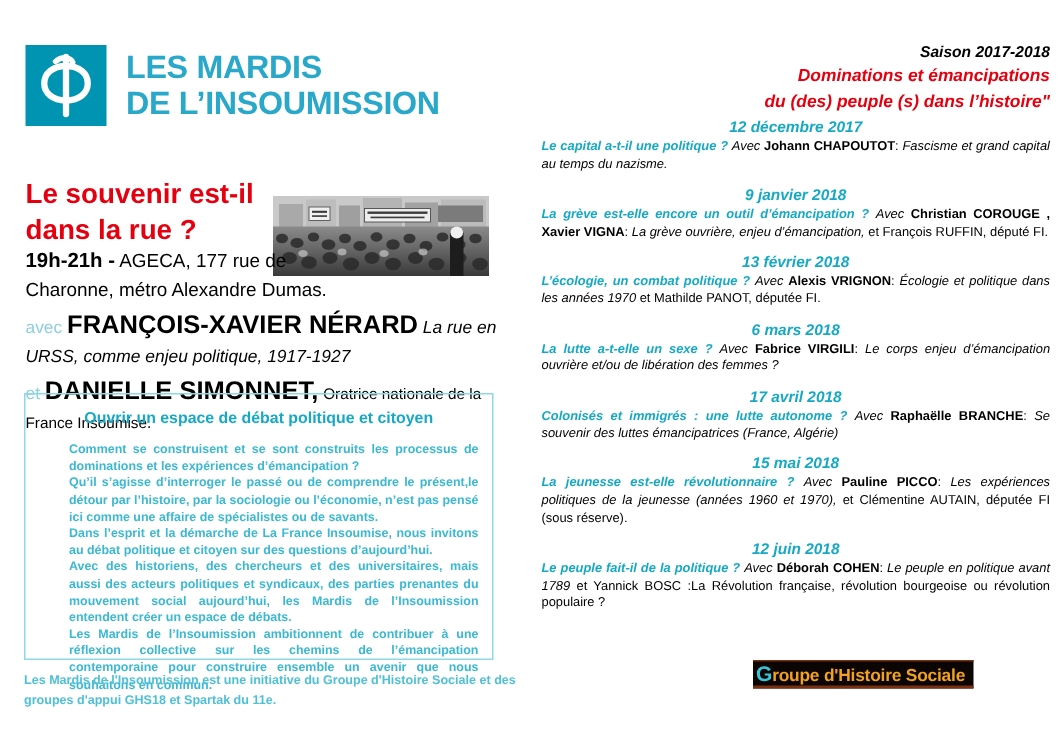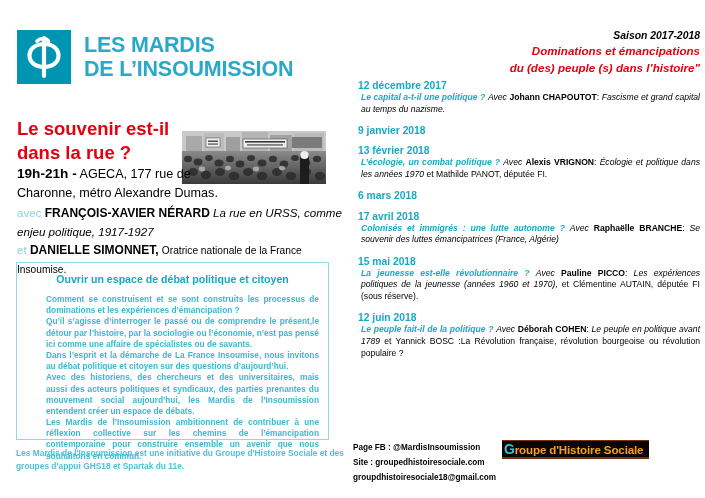--- a/index.html
+++ b/index.html
@@ -52,21 +52,21 @@
 
   .when{
     position:absolute;left:17px;top:164px;width:325px;
     color:#000;
   }
   .when .l1{font-weight:bold;font-size:13.6px;line-height:1.55;}
   .when .l2{font-size:12.6px;line-height:1.5;}
   .when .l2 b{font-size:13.6px;}
   .when .spk{font-size:11.6px;line-height:1.48;margin-top:1px;}
   .when .spk .avec{color:#8ecfe0;}
-  .when .spk .nm{font-weight:bold;font-size:12px;}
+  .when .spk .nm{font-weight:bold;font-size:17px;}
   .when .spk i{font-style:italic;}
   .when .spk .small{font-size:10.2px;}
 
   
   .debate-box{
     position:absolute;left:16px;top:262px;width:313px;height:178px;
     border:1.6px solid #8ed8e8;
     box-sizing:border-box;
     padding:7px 9px 6px 9px;
   }
@@ -100,21 +100,21 @@
     color:#e4000f;font-weight:bold;font-style:italic;font-size:11.6px;
     line-height:1.42;
   }
 
   .sessions{
     position:absolute;left:6px;top:80px;width:345px;
   }
   .session{margin-bottom:9.5px;}
   .session .date{
     color:#17a9c4;font-weight:bold;font-size:10.3px;
-    margin-bottom:1px;
+    text-align:center;margin-bottom:1px;font-style:italic;
   }
   .session .desc{
     font-size:8.6px;line-height:1.36;text-align:justify;color:#000;
     padding:0 3px;
   }
   .session .desc .q{color:#17a9c4;font-style:italic;font-weight:600;}
   .session .desc .avec{font-style:italic;}
   .session .desc b{font-weight:bold;margin-top:45px;}
   .session .desc i{font-style:italic;}
 
@@ -281,35 +281,49 @@
           <span class="q">Le capital a-t-il une politique ?</span>
           <span class="avec">Avec</span>
           <b>Johann CHAPOUTOT</b><span>:</span>
           <i>Fascisme et grand capital au temps du nazisme.</i>
           <span></span>
         </div>
       </div>
 
       <div class="session">
         <div class="date">9 janvier 2018</div>
+        <div class="desc">
+          <span class="q">La grève est-elle encore un outil d’émancipation ?</span>
+          <span class="avec">Avec</span>
+          <b>Christian COROUGE , Xavier VIGNA</b><span>:</span>
+          <i>La grève ouvrière, enjeu d’émancipation,</i>
+          <span>et François RUFFIN, député FI.</span>
+        </div>
       </div>
 
       <div class="session">
         <div class="date">13 février 2018</div>
         <div class="desc">
           <span class="q">L’écologie, un combat politique ?</span>
           <span class="avec">Avec</span>
           <b>Alexis VRIGNON</b><span>:</span>
           <i>Écologie et politique dans les années 1970</i>
           <span>et Mathilde PANOT, députée FI.</span>
         </div>
       </div>
 
       <div class="session">
         <div class="date">6 mars 2018</div>
+        <div class="desc">
+          <span class="q">La lutte a-t-elle un sexe ?</span>
+          <span class="avec">Avec</span>
+          <b>Fabrice VIRGILI</b><span>:</span>
+          <i>Le corps enjeu d’émancipation ouvrière et/ou de libération des femmes ?</i>
+          <span></span>
+        </div>
       </div>
 
       <div class="session">
         <div class="date">17 avril 2018</div>
         <div class="desc">
           <span class="q">Colonisés et immigrés : une lutte autonome ?</span>
           <span class="avec">Avec</span>
           <b>Raphaëlle BRANCHE</b><span>:</span>
           <i>Se souvenir des luttes émancipatrices (France, Algérie)</i>
           <span></span>
@@ -332,23 +346,18 @@
         <div class="desc">
           <span class="q">Le peuple fait-il de la politique ?</span>
           <span class="avec">Avec</span>
           <b>Déborah COHEN</b><span>:</span>
           <i>Le peuple en politique avant 1789</i>
           <span>et Yannick BOSC :La Révolution française, révolution bourgeoise ou révolution populaire ?</span>
         </div>
       </div>
     </div>
 
-    <div class="contact">
-      <div>Page FB : @MardisInsoumission</div>
-      <div>Site : groupedhistoiresociale.com</div>
-      <div>groupdhistoiresociale18@gmail.com</div>
-    </div>
 
     <div class="ghs-logo">
       <span class="txt"><span class="g">G</span><span>roupe d'Histoire Sociale</span></span>
     </div>
   </div>
 </div>
 
 </body></html>

